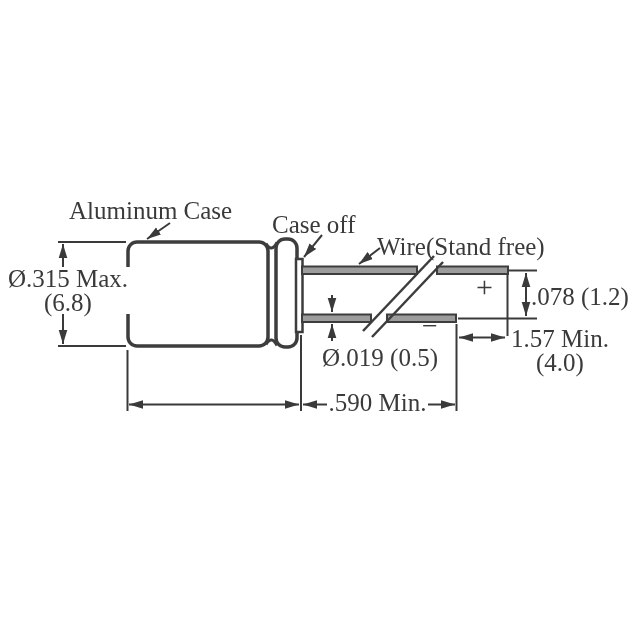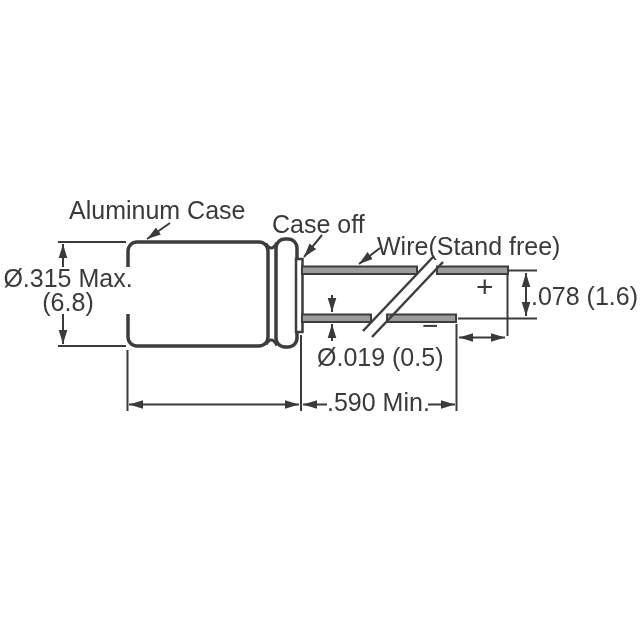--- a/index.html
+++ b/index.html
@@ -1,18 +1,18 @@
 <!DOCTYPE html>
 <html><head>
 <meta charset="utf-8">
 <style>
   html,body{margin:0;padding:0;background:#fff;}
   .canvas{
     position:relative;width:640px;height:640px;background:#ffffff;
-    font-family:Liberation Sans, sans-serif;color:#3a3a3a;overflow:hidden;
+    font-family:Liberation Serif, serif;color:#3a3a3a;overflow:hidden;
   }
   .canvas svg{position:absolute;left:0;top:0;}
   .outline{fill:#ffffff;stroke:#3d3d3d;stroke-width:3.5;}
   .outline2{fill:#ffffff;stroke:#3d3d3d;stroke-width:2.5;}
   .groove{fill:none;stroke:#3d3d3d;stroke-width:3;}
   .wire{fill:#9c9c9c;stroke:#3d3d3d;stroke-width:2;}
   .brk{stroke:#3d3d3d;stroke-width:2.5;}
   .ldr{stroke:#3a3a3a;stroke-width:2;}
   .dim{stroke:#3a3a3a;stroke-width:2;}
   .lbl{
@@ -102,22 +102,26 @@
 
   <div class="lbl" style="left:272px;top:212px;">Case off</div>
 
   <div class="lbl" style="left:377px;top:234px;">Wire(Stand free)</div>
 
   <div class="dimtxt" style="left:0px;top:267px;width:136px;">
     <div>Ø.315 Max.</div>
     <div>(6.8)</div>
   </div>
 
-  <div class="dimtxt" style="left:531px;top:285px;">.078 (1.6)</div>
+  <div class="dimtxt" style="left:531px;top:285px;">.078 (1.2)</div>
 
+  <div class="dimtxt" style="left:510px;top:327px;width:100px;">
+    <div>1.57 Min.</div>
+    <div>(4.0)</div>
+  </div>
 
   <div class="dimtxt" style="left:317px;top:346px;width:126px;">Ø.019 (0.5)</div>
 
 
   <div class="dimtxt" style="left:327px;top:391px;width:101px;">
     <div>.590 Min.</div>
   </div>
 
   <div class="sign" id="plus-sign">+</div>
 

